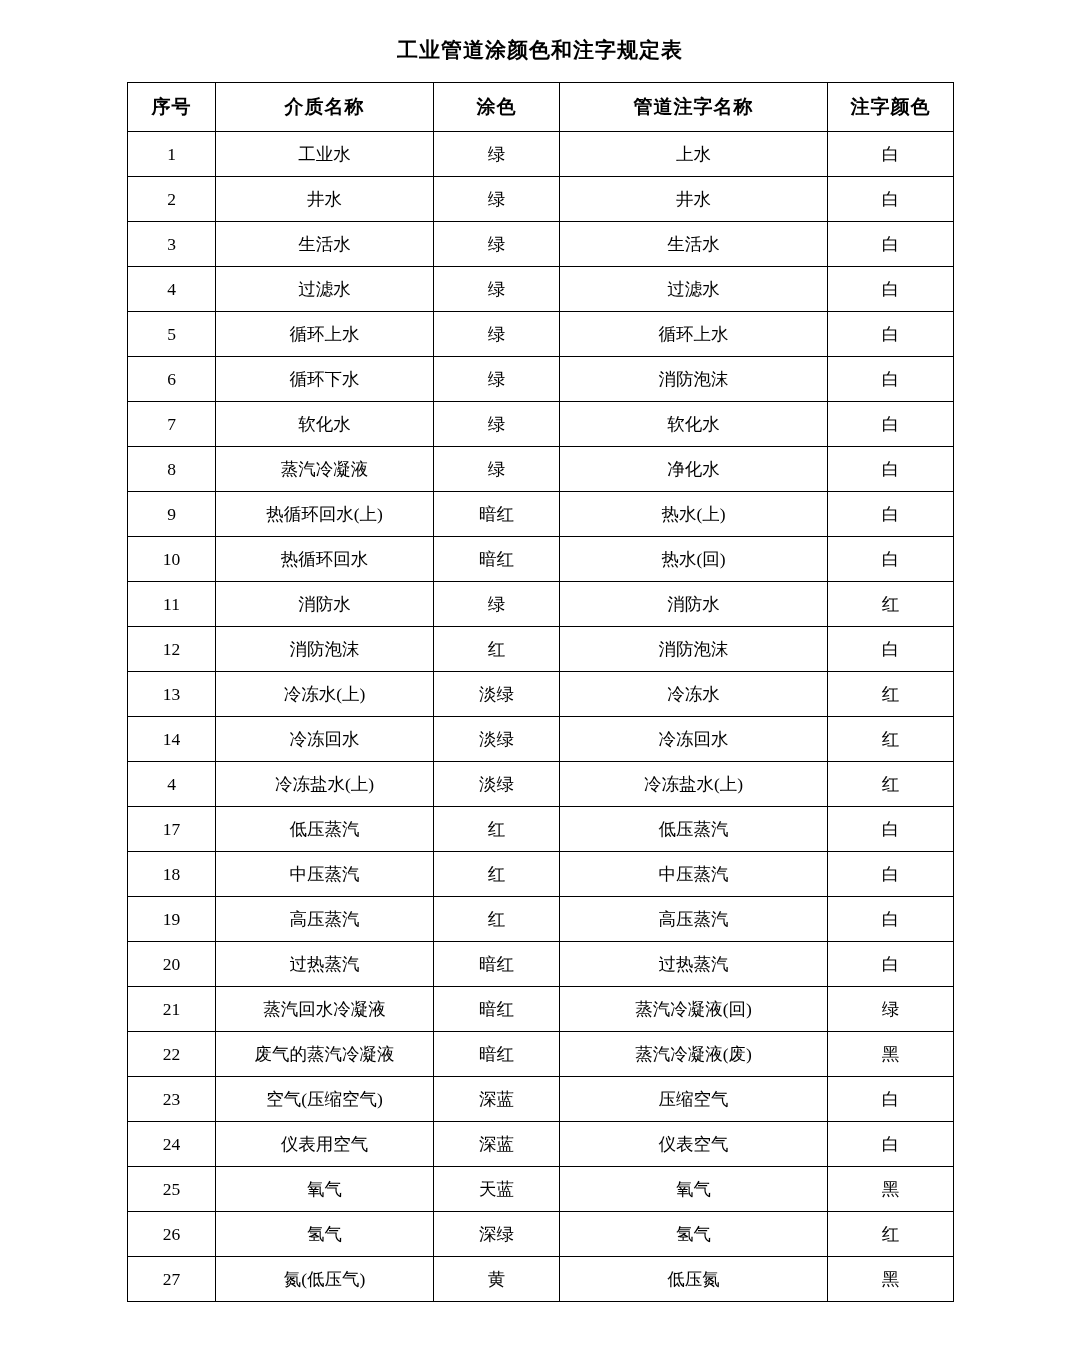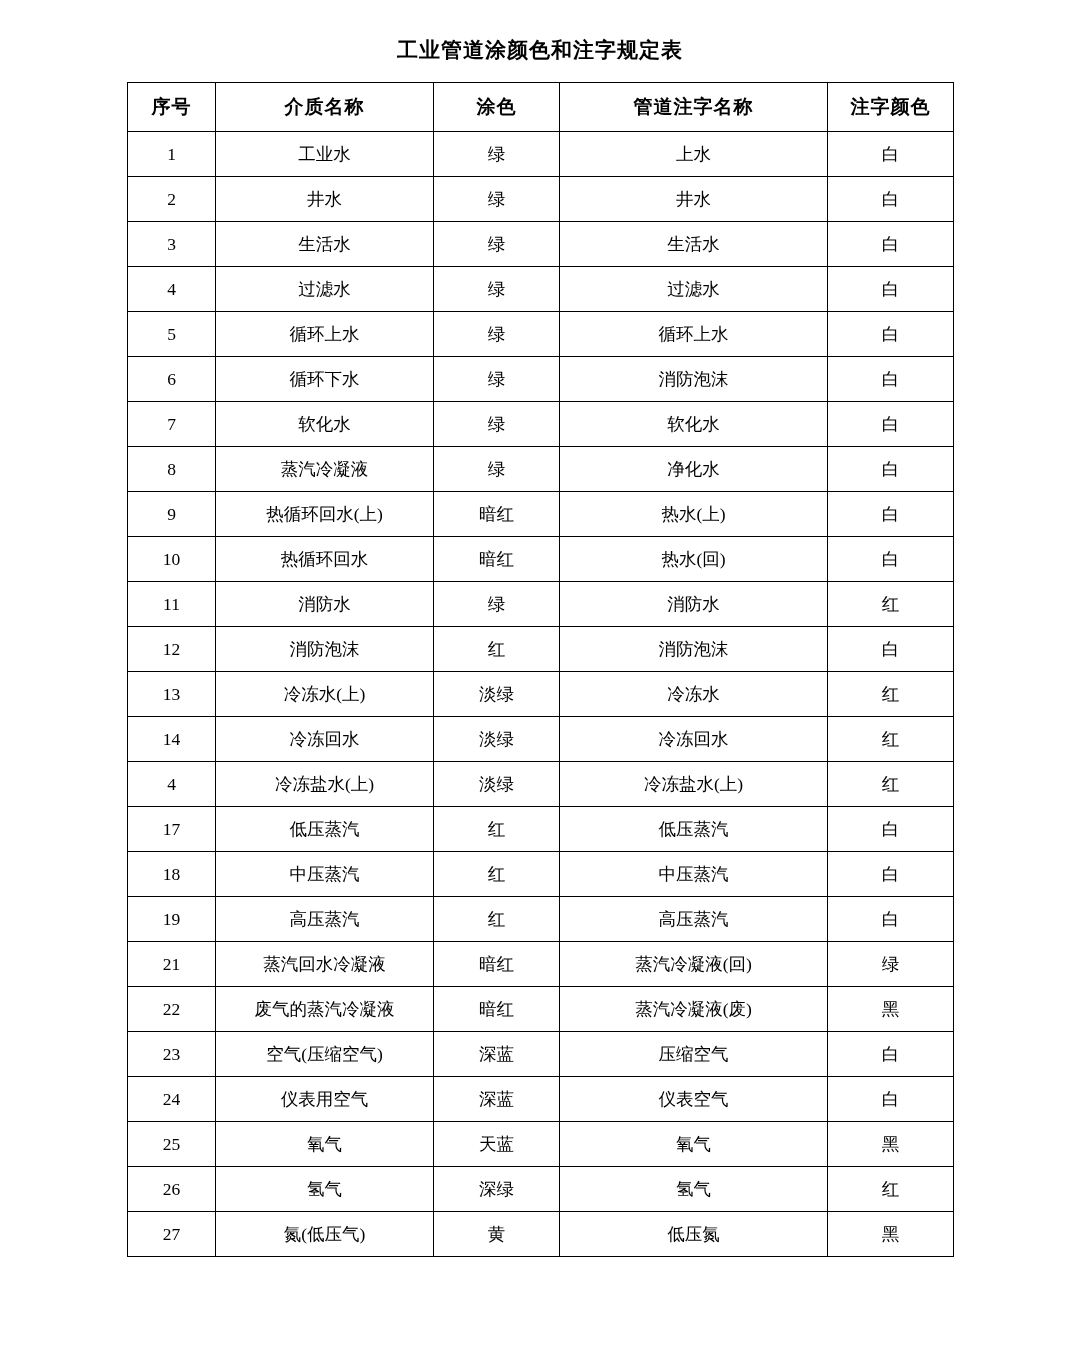--- a/index.html
+++ b/index.html
@@ -206,20 +206,27 @@
             <td>白</td>
           </tr>
           <tr>
             <td>19</td>
             <td>高压蒸汽</td>
             <td>红</td>
             <td>高压蒸汽</td>
             <td>白</td>
           </tr>
           <tr>
+            <td>20</td>
+            <td>过热蒸汽</td>
+            <td>暗红</td>
+            <td>过热蒸汽</td>
+            <td>白</td>
+          </tr>
+          <tr>
             <td>21</td>
             <td>蒸汽回水冷凝液</td>
             <td>暗红</td>
             <td>蒸汽冷凝液(回)</td>
             <td>绿</td>
           </tr>
           <tr>
             <td>22</td>
             <td>废气的蒸汽冷凝液</td>
             <td>暗红</td>

